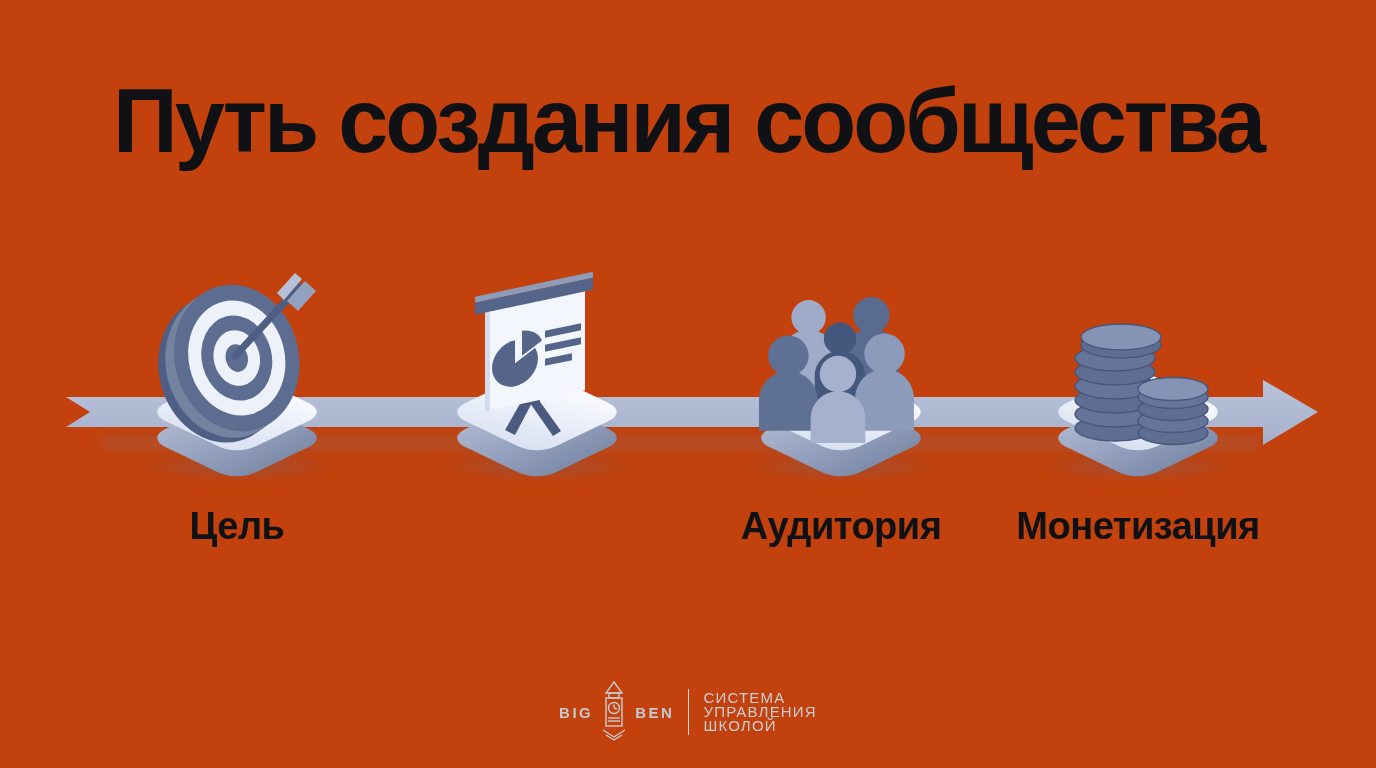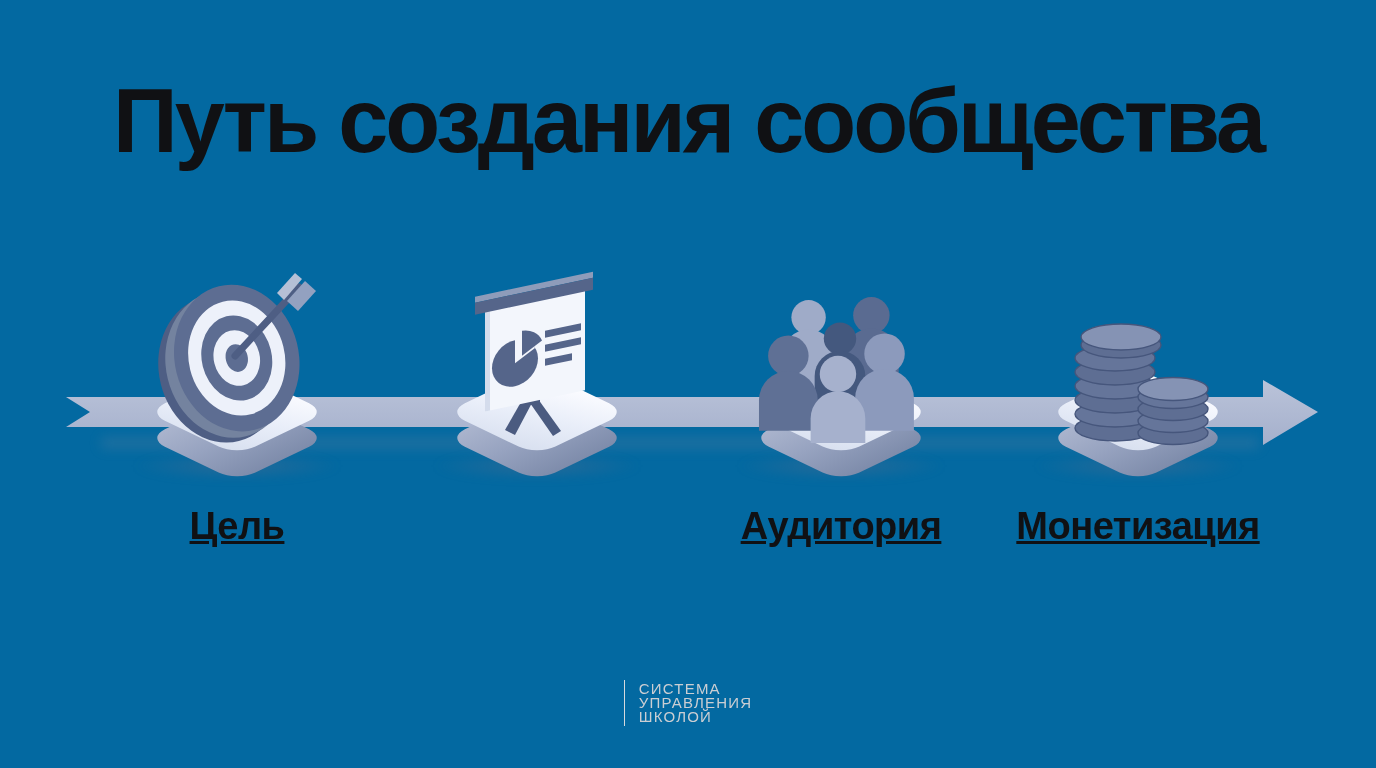--- a/index.html
+++ b/index.html
@@ -1,19 +1,19 @@
 <!DOCTYPE html>
 <html><head>
 <meta charset="utf-8">
 <style>
   * { margin:0; padding:0; box-sizing:border-box; }
   html,body { background:#ffffff; }
   .stage {
     position:relative; width:1376px; height:768px; overflow:hidden;
-    background:#0369a1; font-family:"Liberation Sans", sans-serif;
+    background:#c2410c; font-family:"Liberation Sans", sans-serif;
   }
   .title {
     position:absolute; top:74px; left:0; width:100%;
     text-align:center; font-size:90px; font-weight:bold;
     letter-spacing:-3px; color:#101114; line-height:1.05;
   }
   
   .arrow-svg { position:absolute; left:56px; top:365px; width:1280px; height:110px; z-index:0; }
   .band-shadow {
     position:absolute; left:100px; top:437px; width:1160px; height:12px;
@@ -39,21 +39,21 @@
     transform:scaleY(0.48) rotate(45deg);
     background:linear-gradient(160deg,#fafbff 15%, #e9eef9 55%, #d7dfef 100%);
   }
   .icon { position:absolute; left:50%; transform:translateX(-50%); z-index:3; }
   .icon-target       { top:4px;  width:172px; height:184px; }
   .icon-presentation { top:6px;  width:164px; height:182px; }
   .icon-people       { top:36px; width:184px; height:162px; }
   .icon-coins        { top:32px; width:162px; height:172px; }
   .step-label {
     position:absolute; top:250px; left:0; width:100%; text-align:center;
-    font-size:38px; font-weight:bold; color:#101114; letter-spacing:-0.5px; z-index:4;text-decoration:underline;
+    font-size:38px; font-weight:bold; color:#101114; letter-spacing:-0.5px; z-index:4;
   }
   
   .footer {
     position:absolute; left:0; top:680px; width:100%;
     display:flex; justify-content:center; align-items:center; gap:14px;
   }
   .brand { display:flex; align-items:center; gap:6px; }
   .brand-word {
     font-size:15px; font-weight:bold; letter-spacing:2.5px; color:#c6c9cf;
   }
@@ -186,20 +186,36 @@
       </g>
       <g fill="#a6b1cd">
         <circle cx="87" cy="82" r="18"></circle>
         <path d="M60 150 L60 126 A27 27 0 0 1 114 126 L114 150 Z"></path>
       </g>
     </svg>
     <div class="step-label">Аудитория</div>
   </div>
 
   <div class="footer">
+    <div class="brand">
+      <span class="brand-word">BIG</span>
+      <svg width="30" height="64" viewBox="0 0 30 64" fill="none" stroke="#c9ccd1" stroke-width="1.4" aria-hidden="true">
+        <polygon points="15,2 23,13 7,13"></polygon>
+        <rect x="10" y="13" width="10" height="5"></rect>
+        <rect x="7" y="18" width="16" height="28"></rect>
+        <circle cx="15" cy="28" r="5.5"></circle>
+        <line x1="15" y1="28" x2="15" y2="24.5"></line>
+        <line x1="15" y1="28" x2="18" y2="29"></line>
+        <line x1="9" y1="38" x2="21" y2="38"></line>
+        <line x1="9" y1="41" x2="21" y2="41"></line>
+        <polyline points="4,50 15,57 26,50"></polyline>
+        <polyline points="7,55 15,60 23,55"></polyline>
+      </svg>
+      <span class="brand-word">BEN</span>
+    </div>
     <div class="footer-divider"></div>
     <div class="tagline">
       <span>СИСТЕМА</span>
       <span>УПРАВЛЕНИЯ</span>
       <span>ШКОЛОЙ</span>
     </div>
   </div>
 
 </div>
 

